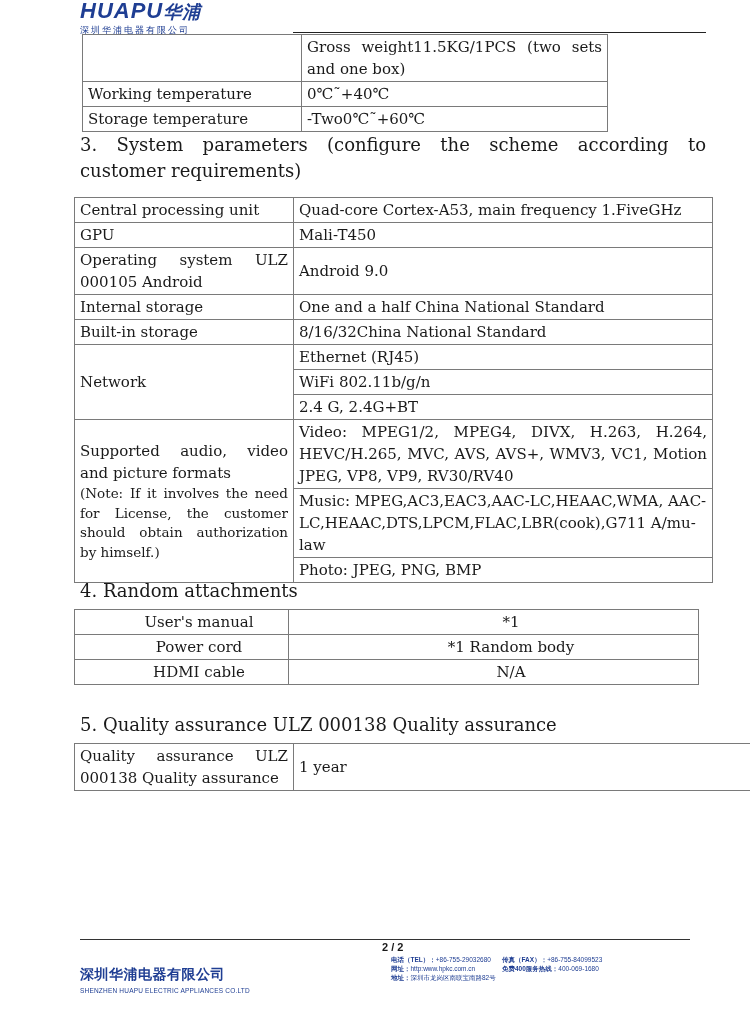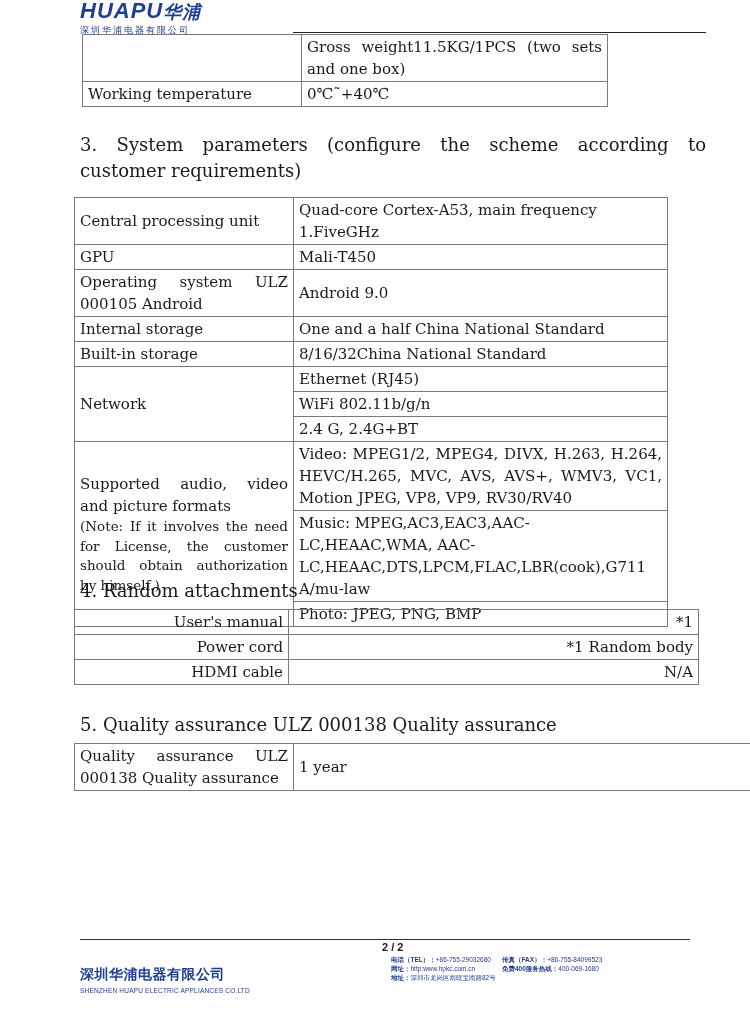--- a/index.html
+++ b/index.html
@@ -17,24 +17,24 @@
   table { border-collapse: collapse; position: absolute; font-size: 15px; }
   td { border: 1px solid #7a7a7a; padding: 1px 5px; vertical-align: middle; line-height: 22px; }
   .just { text-align: justify; text-align-last: justify; }
   .just-last { text-align: justify; }
   .note { font-size: 13.5px; line-height: 19.5px; }
 
   .heading { position: absolute; left: 80px; font-size: 18px; line-height: 26px; }
   .heading-just { text-align: justify; width: 626px; }
 
   .t-top { left: 82px; top: 34px; width: 526px; }
-  .t-sys { left: 74px; top: 197px; width: 594px; border-radius: 17px; }
+  .t-sys { left: 74px; top: 197px; width: 639px; border-radius: 17px; }
   .t-acc { left: 74px; top: 609px; width: 625px; }
   .t-qa  { left: 74px; top: 743px; width: 720px; }
-  .center { text-align: right; padding-left: 40px; }
+  .center { text-align: center; padding-left: 40px; }
 
   .footer-rule { position: absolute; left: 80px; top: 939px; width: 610px; border-top: 1.5px solid #333; }
   .footer-company { position: absolute; left: 80px; top: 952px; font-family: "Liberation Sans", sans-serif; }
   .fc-cn { font-weight: bold; font-size: 14px; color: #1f3e93; letter-spacing: 0.5px; margin-top: 14px; }
   .fc-en { font-size: 6.5px; color: #1f3e93; margin-top: 3px; letter-spacing: 0.2px; }
   .page-num { position: absolute; left: 382px; top: 941px; font-family: "Liberation Sans", sans-serif;
               font-weight: bold; font-size: 11px; }
   .contact { position: absolute; left: 391px; top: 955px; font-family: "Liberation Sans", sans-serif;
              font-size: 6.5px; color: #1f3e93; line-height: 9px; }
   .contact b { font-weight: bold; }
@@ -58,20 +58,24 @@
       <col>
     </colgroup>
   <tbody>
       <tr>
     <td></td>
     <td class="just-last">Gross weight11.5KG/1PCS (two sets and one box)</td>
   </tr>
   <tr>
     <td>Working temperature</td>
     <td>0℃˜+40℃</td>
+  </tr>
+  <tr>
+    <td>Storage temperature</td>
+    <td>-Two0℃˜+60℃</td>
   </tr>
 </tbody>
   </table>
 
 <div class="heading heading-just" style="top:132px;">
   <div class="just">3. System parameters (configure the scheme according to</div>
   <div>customer requirements)</div>
 </div>
 
 <table class="t-sys">

